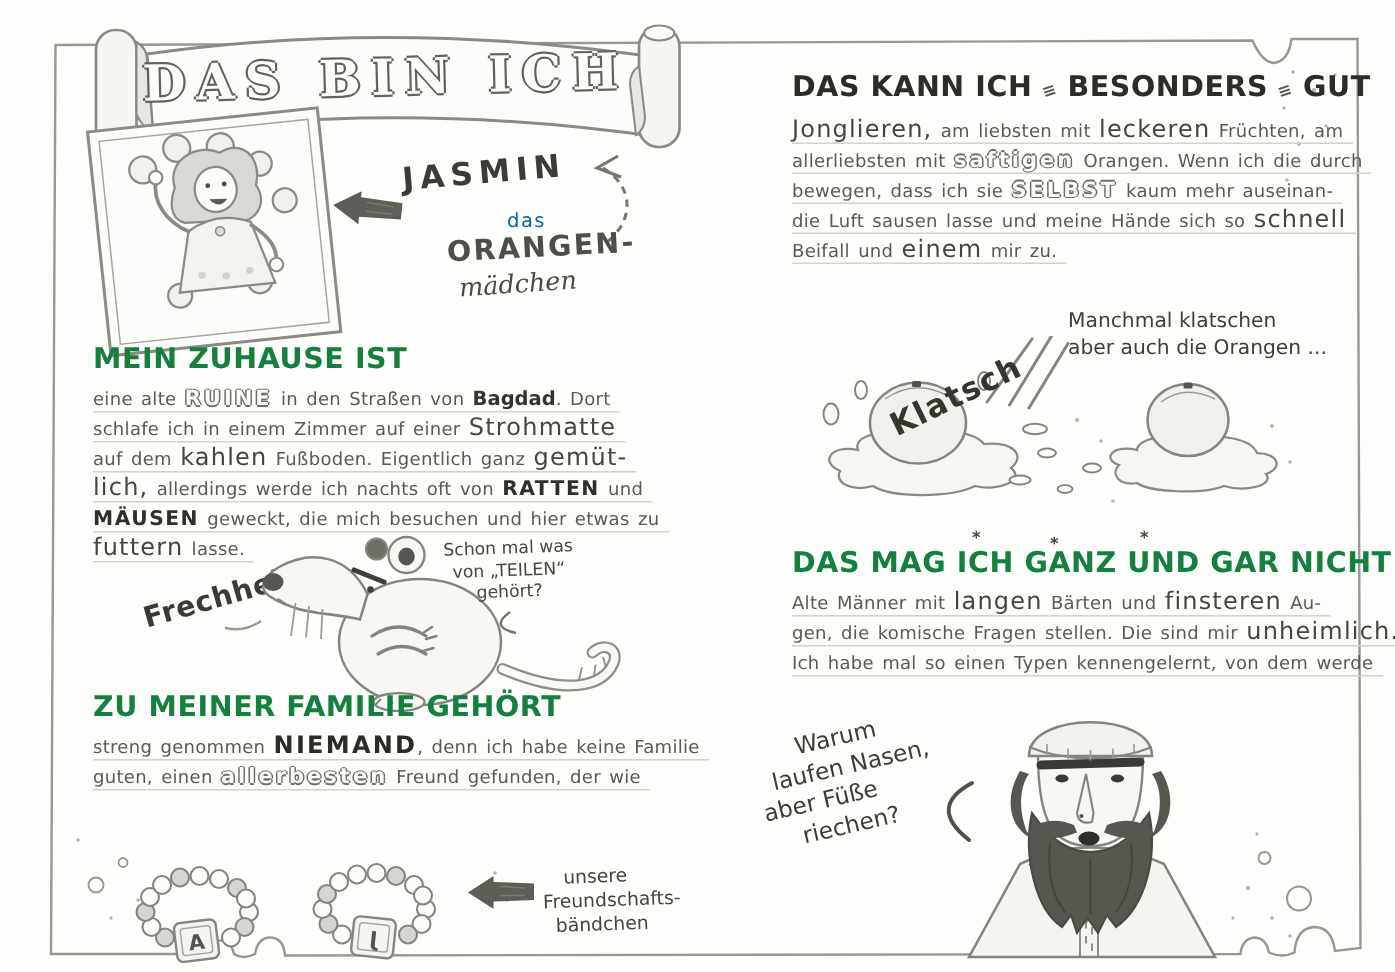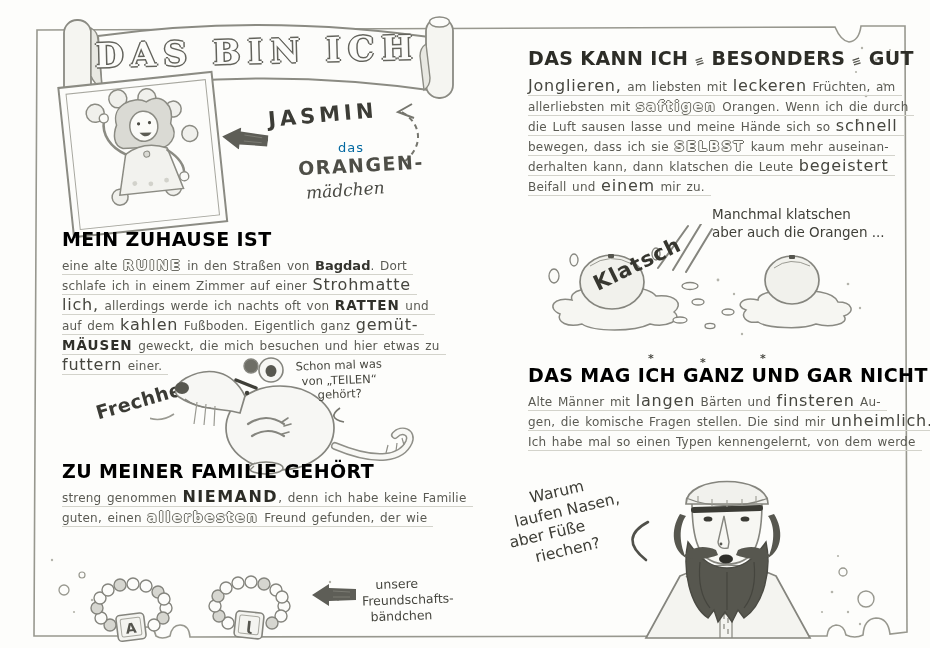--- a/index.html
+++ b/index.html
@@ -14,21 +14,21 @@
   .w-plain{font:12px/19px "DejaVu Sans",sans-serif;color:#5a5a53;letter-spacing:.2px;word-spacing:1.5px}
   .w-bigthin{font:16px/19px "DejaVu Sans",sans-serif;color:#46463f;letter-spacing:.8px}
   .w-bold{font:bold 13px/19px "DejaVu Sans",sans-serif;color:#34342e}
   .w-boldcaps{font:bold 13.5px/19px "DejaVu Sans",sans-serif;color:#30302a;letter-spacing:1px}
   .w-bigbold{font:bold 16px/19px "DejaVu Sans",sans-serif;color:#2c2c26;letter-spacing:1.5px}
   .w-outline{font:bold 14px/19px "DejaVu Sans",sans-serif;color:#fbfbf8;letter-spacing:2px;
              text-shadow:-1px 0 #6e6e66,1px 0 #6e6e66,0 -1px #6e6e66,0 1px #6e6e66}
   .w-h{font:bold 19px/24px "DejaVu Sans",sans-serif;color:#2d2d27;letter-spacing:.4px}
   .w-marks{font:bold 11px/24px "DejaVu Sans",sans-serif;color:#55554e;display:inline-block;transform:rotate(-18deg)}
 
-  .heading{font:bold 19px "DejaVu Sans",sans-serif;color:#000000;letter-spacing:.4px;white-space:nowrap}
+  .heading{font:bold 19px "DejaVu Sans",sans-serif;color:#15803d;letter-spacing:.4px;white-space:nowrap}
 
   
   .banner-title{font:bold 33px "DejaVu Serif",serif;letter-spacing:7px;color:#fcfcfa;white-space:nowrap;
     text-shadow:-1.5px 0 #63635c,1.5px 0 #63635c,0 -1.5px #63635c,0 1.5px #63635c;transform:rotate(-1.5deg)}
 
   
   .jasmin{font:bold 21px "DejaVu Sans",sans-serif;letter-spacing:4px;color:#3c3c36;transform:rotate(-5deg);white-space:nowrap}
   .intro-small{font:13px "DejaVu Sans",sans-serif;color:#0369a1;letter-spacing:1px}
   .intro-main{font:bold 19px "DejaVu Sans",sans-serif;color:#4e4e47;letter-spacing:1.5px;transform:rotate(-3deg)}
   .intro-script{font:italic 17px "DejaVu Serif",serif;color:#4a4a44;transform:rotate(-4deg)}
@@ -126,24 +126,24 @@
   <path d="M40,2 L26,10 L42,16" fill="none" stroke="#76766e" stroke-width="2"></path>
 </svg>
 <div class="abs intro-small" style="left:338px;top:140px">das</div>
 <div class="abs intro-main" style="left:298px;top:154px">ORANGEN-</div>
 <div class="abs intro-script" style="left:306px;top:180px">mädchen</div>
 
 <div class="abs heading" style="left:62px;top:228px">MEIN ZUHAUSE IST</div>
 <div class="abs ruled" style="left:62px;top:255px;width:392px">
     <div class="tline"><span class="w-plain">eine alte </span><span class="w-outline">RUINE</span><span class="w-plain"> in den Straßen von </span><span class="w-bold">Bagdad</span><span class="w-plain">. Dort</span></div>
     <div class="tline"><span class="w-plain">schlafe ich in einem Zimmer auf einer </span><span class="w-bigthin">Strohmatte</span></div>
+    <div class="tline"><span class="w-plain">auf dem </span><span class="w-bigthin">kahlen</span><span class="w-plain"> Fußboden. Eigentlich ganz </span><span class="w-bigthin">gemüt-</span></div>
     <div class="tline"><span class="w-bigthin">lich,</span><span class="w-plain"> allerdings werde ich nachts oft von </span><span class="w-boldcaps">RATTEN</span><span class="w-plain"> und</span></div>
-    <div class="tline"><span class="w-plain">auf dem </span><span class="w-bigthin">kahlen</span><span class="w-plain"> Fußboden. Eigentlich ganz </span><span class="w-bigthin">gemüt-</span></div>
     <div class="tline"><span class="w-boldcaps">MÄUSEN</span><span class="w-plain"> geweckt, die mich besuchen und hier etwas zu</span></div>
-    <div class="tline"><span class="w-bigthin">futtern</span><span class="w-plain"> einer.</span></div>
+    <div class="tline"><span class="w-bigthin">futtern</span><span class="w-plain"> lasse.</span></div>
   </div>
 
 <div class="abs frechheit" style="left:94px;top:386px">Frechheit!</div>
 <svg class="abs" style="left:150px;top:350px" width="268" height="125" viewBox="0 0 268 125">
   <path d="M185,96 C 228,114 252,108 259,92 C 263,82 252,78 245,85" fill="none" stroke="#8f8f88" stroke-width="8" stroke-linecap="round"></path>
   <path d="M185,96 C 228,114 252,108 259,92 C 263,82 252,78 245,85" fill="none" stroke="#f8f8f5" stroke-width="5" stroke-linecap="round"></path>
   <path d="M236,103 l2,-8 M246,101 l1,-8 M254,95 l-2,-7" stroke="#8f8f88" stroke-width="1.2"></path>
   <circle cx="101" cy="16" r="7" fill="#6e6e66" stroke="#85857e" stroke-width="1.4"></circle>
   <ellipse cx="130" cy="78" rx="54" ry="42" fill="#f7f7f4" stroke="#85857e" stroke-width="1.7"></ellipse>
   <path d="M95,46 C 82,20 58,16 36,28 C 26,34 22,42 29,47 C 50,61 72,58 90,63 Z" fill="#f7f7f4" stroke="#85857e" stroke-width="1.7"></path>
@@ -226,23 +226,22 @@
   <div>Freundschafts-</div>
   <div style="padding-left:8px">bändchen</div>
 </div>
 
 <div class="abs heading-line" style="left:528px;top:46px">
     <div class="tline"><span class="w-h">DAS KANN ICH </span><span class="w-marks">≡</span><span class="w-h"> BESONDERS </span><span class="w-marks">≡</span><span class="w-h"> GUT</span></div>
   </div>
 <div class="abs ruled" style="left:528px;top:76px;width:390px">
     <div class="tline"><span class="w-bigthin">Jonglieren,</span><span class="w-plain"> am liebsten mit </span><span class="w-bigthin">leckeren</span><span class="w-plain"> Früchten, am</span></div>
     <div class="tline"><span class="w-plain">allerliebsten mit </span><span class="w-outline">saftigen</span><span class="w-plain"> Orangen. Wenn ich die durch</span></div>
+    <div class="tline"><span class="w-plain">bewegen, dass ich sie </span><span class="w-outline">SELBST</span><span class="w-plain"> kaum mehr auseinan-</span></div>
     <div class="tline"><span class="w-plain">die Luft sausen lasse und meine Hände sich so </span><span class="w-bigthin">schnell</span></div>
-    <div class="tline"><span class="w-plain">bewegen, dass ich sie </span><span class="w-outline">SELBST</span><span class="w-plain"> kaum mehr auseinan-</span></div>
-    <div class="tline"><span class="w-plain">derhalten kann, dann klatschen die Leute </span><span class="w-bigthin">begeistert</span></div>
     <div class="tline"><span class="w-plain">Beifall und </span><span class="w-bigthin">einem</span><span class="w-plain"> mir zu.</span></div>
   </div>
 
 <div class="abs caption-md" style="left:712px;top:206px">
   <div>Manchmal klatschen</div>
   <div>aber auch die Orangen ...</div>
 </div>
 
 <svg class="abs" style="left:538px;top:224px" width="335" height="115" viewBox="0 0 335 115">
   <path d="M150,2 L120,44 M163,0 L135,46 M174,5 L148,48" stroke="#85857e" stroke-width="2" stroke-linecap="round"></path>

